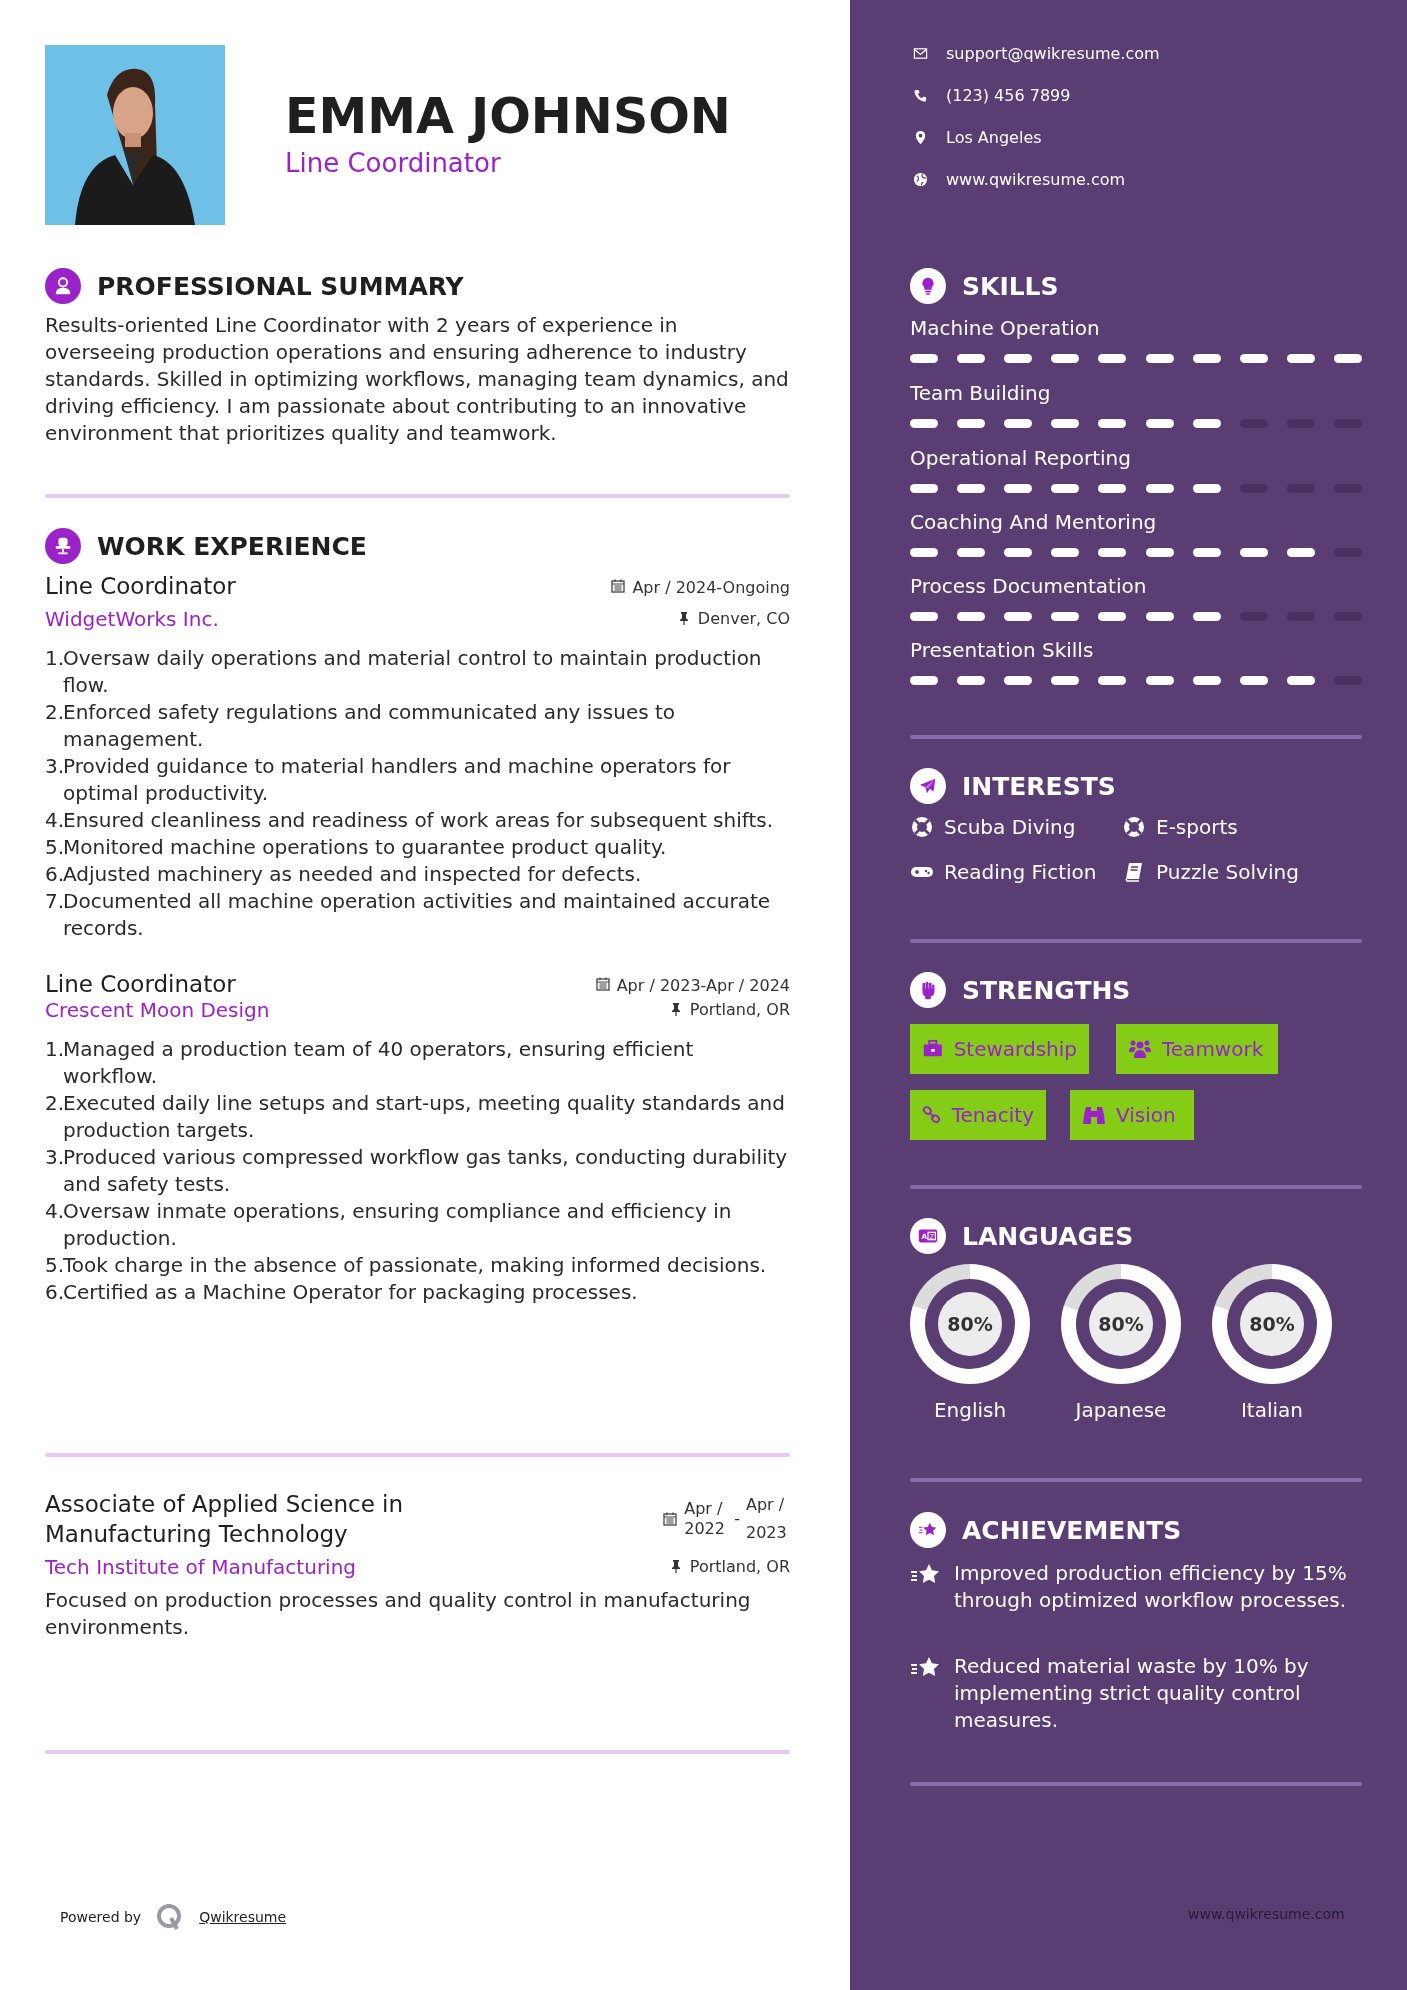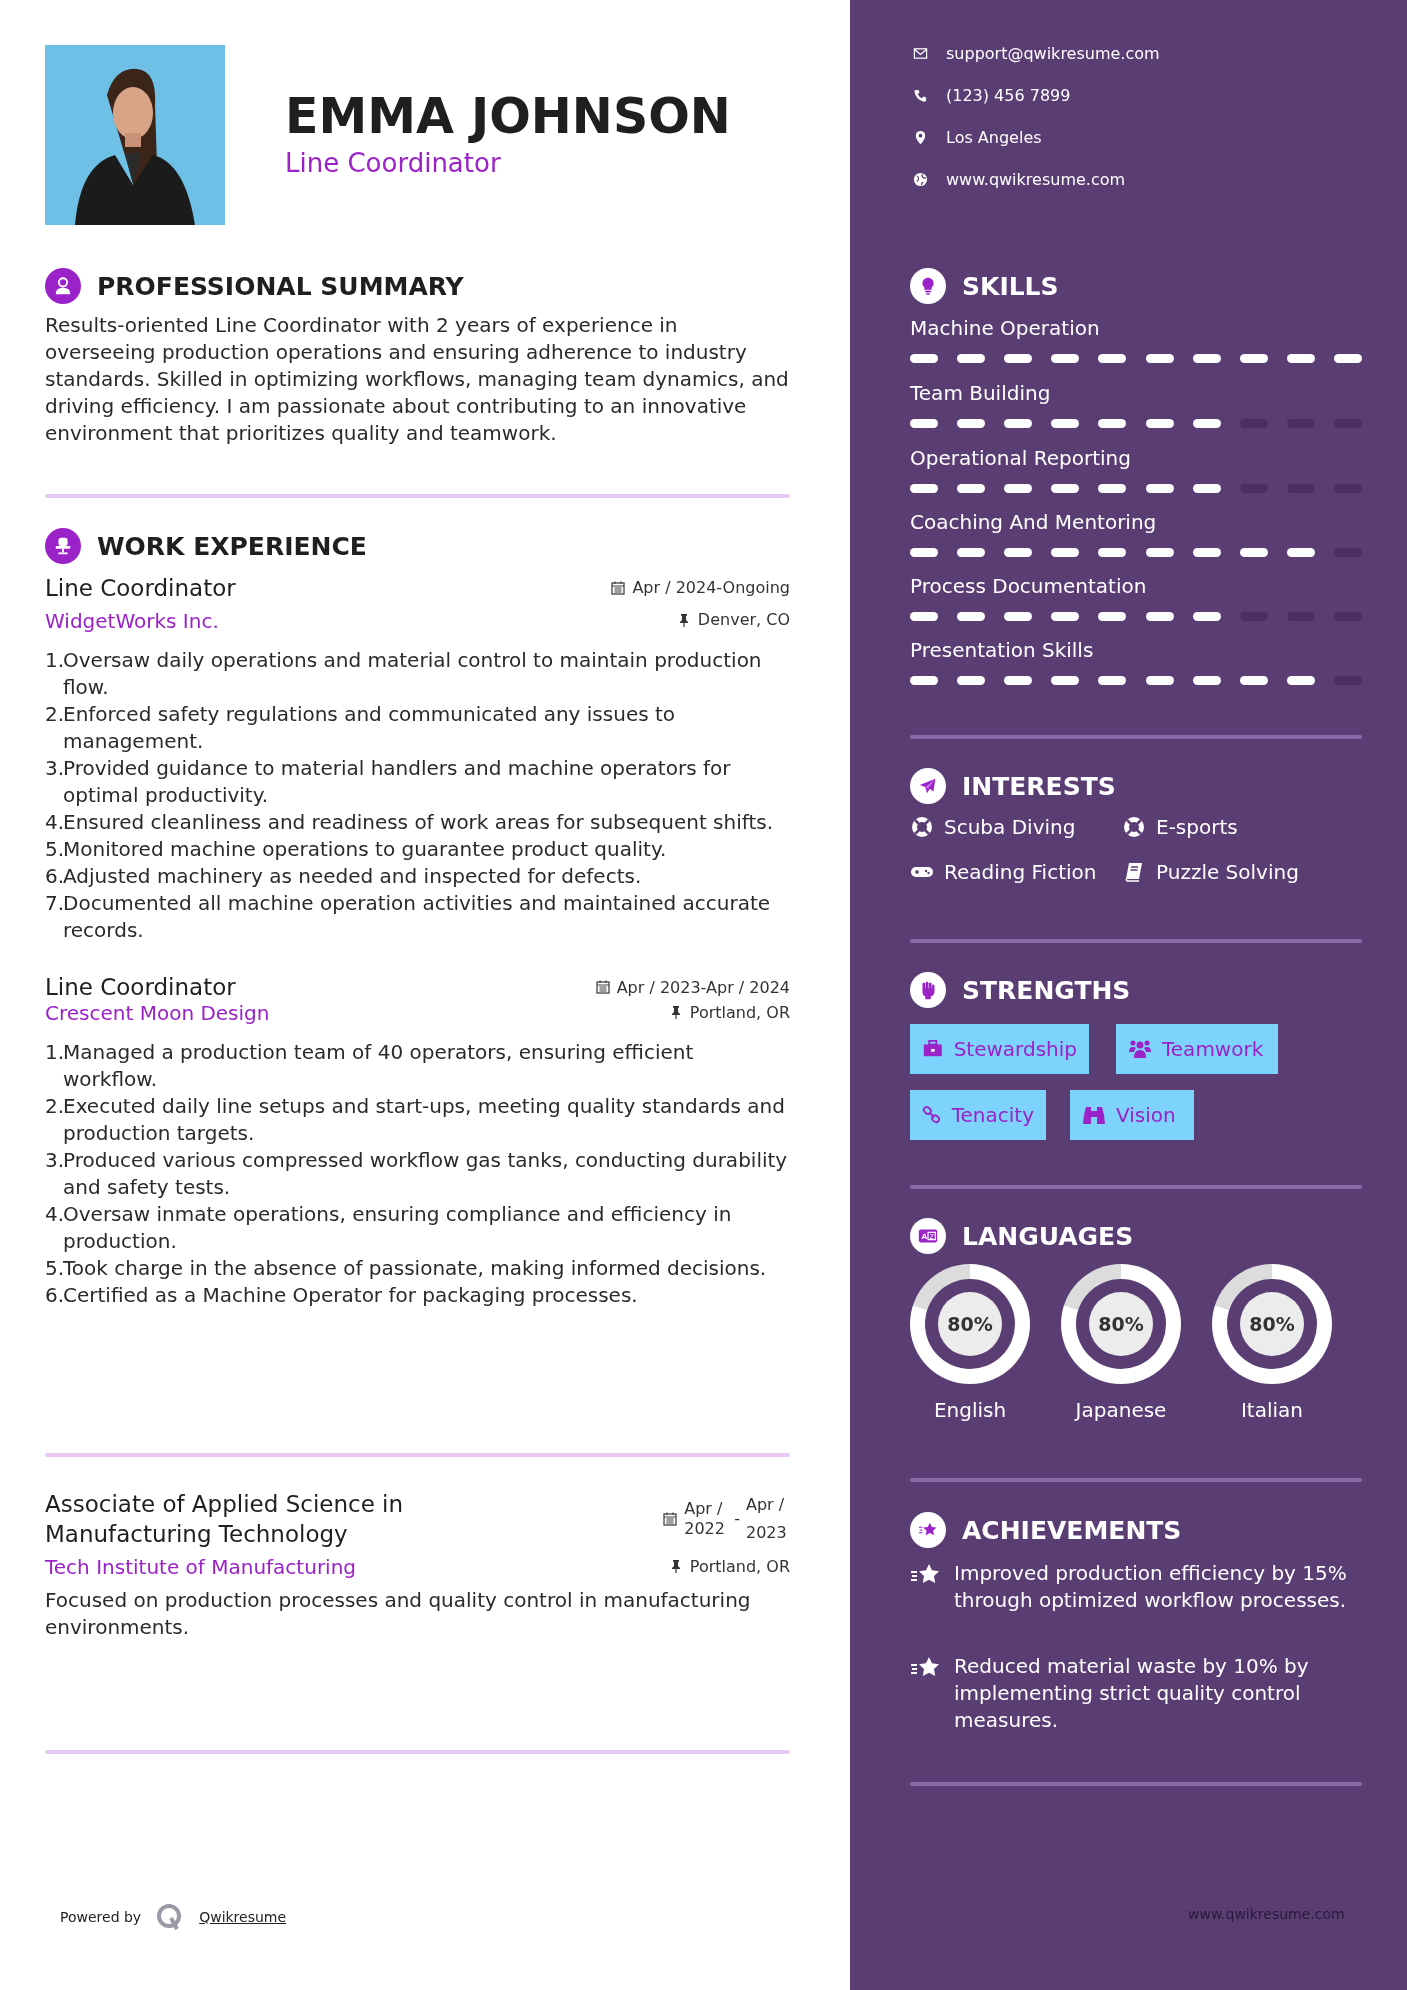--- a/index.html
+++ b/index.html
@@ -18,21 +18,21 @@
   .sec-head { display: flex; align-items: center; height: 40px; }
   .sec-icon { width: 36px; height: 36px; border-radius: 50%; background: #9b22c9; display: flex; align-items: center; justify-content: center; flex: none; }
   .sec-icon svg { width: 22px; height: 22px; }
   .sec-title { margin-left: 16px; font-weight: bold; font-size: 25px; color: #1f1f1f; }
   .body-text { font-size: 20px; line-height: 27px; color: #2a2a2a; }
   .divider { position: absolute; left: 45px; width: 745px; height: 4px; background: #e8c9f4; border-radius: 2px; }
 
   .job { position: relative; margin-top: 6px; }
   .job-row { display: flex; justify-content: space-between; align-items: baseline; }
   .job-title { font-size: 23px; color: #1f1f1f; }
-  .job-date { font-size: 16px; color: #333; display: flex; align-items: center; gap: 6px; margin-top: 6px; }
+  .job-date { font-size: 16px; color: #333; display: flex; align-items: flex-start; gap: 6px; margin-top: 6px; }
   .company { font-size: 20px; color: #9b22c9; }
   .job-loc { font-size: 16px; color: #333; display: flex; align-items: center; gap: 6px; }
   .small-icon svg { width: 16px; height: 16px; display: block; }
   ol.bullets { margin-top: 14px; padding-left: 18px; list-style: none; counter-reset: b; }
   ol.bullets li { position: relative; padding-left: 0; font-size: 20px; line-height: 27px; counter-increment: b; }
   ol.bullets li::before { content: counter(b) "."; position: absolute; left: -18px; }
 
   .footer-left { position: absolute; left: 60px; top: 1902px; display: flex; align-items: center; gap: 14px; font-size: 14px; color: #222; }
   .footer-left .q svg { width: 30px; height: 30px; display: block; }
   .footer-left a { color: #222; text-decoration: underline; }
@@ -50,21 +50,21 @@
   .r-divider { position: absolute; left: 60px; width: 452px; height: 4px; background: #8a6aa8; border-radius: 2px; }
 
   .skill { position: absolute; left: 60px; width: 452px; }
   .skill-name { font-size: 20px; color: #fff; }
   .dots { display: flex; justify-content: space-between; margin-top: 14px; }
   .dot { width: 28px; height: 9px; border-radius: 5px; background: #fff; }
   .dot.off { background: #4a3062; }
   .interest { position: absolute; display: flex; align-items: center; font-size: 20px; color: #fff; }
   .interest svg { width: 24px; height: 24px; margin-right: 10px; }
 
-  .chip { position: absolute; height: 50px; background: #7dd3fc; display: flex; align-items: center; padding: 0 12px; font-size: 20px; color: #9b22c9; }
+  .chip { position: absolute; height: 50px; background: #84cc16; display: flex; align-items: center; padding: 0 12px; font-size: 20px; color: #9b22c9; }
   .chip svg { width: 24px; height: 24px; margin-right: 10px; }
 
   .lang { position: absolute; width: 120px; text-align: center; }
   .ring { width: 120px; height: 120px; border-radius: 50%; position: relative; }
   .ring-inner { position: absolute; left: 15px; top: 15px; width: 90px; height: 90px; border-radius: 50%; background: #5a3d73; }
   .ring-core { position: absolute; left: 28px; top: 28px; width: 64px; height: 64px; border-radius: 50%; background: #ececec; display: flex; align-items: center; justify-content: center; font-size: 19px; font-weight: bold; color: #333; }
   .lang-name { margin-top: 14px; font-size: 20px; color: #fff; }
 
   .ach { position: absolute; left: 60px; width: 460px; display: flex; }
   .ach svg { width: 32px; height: 28px; flex: none; margin-right: 12px; margin-top: 2px; }

